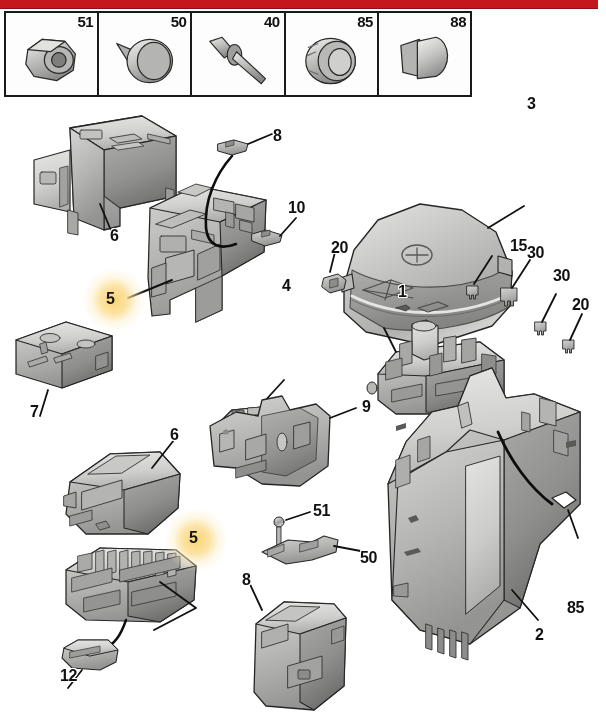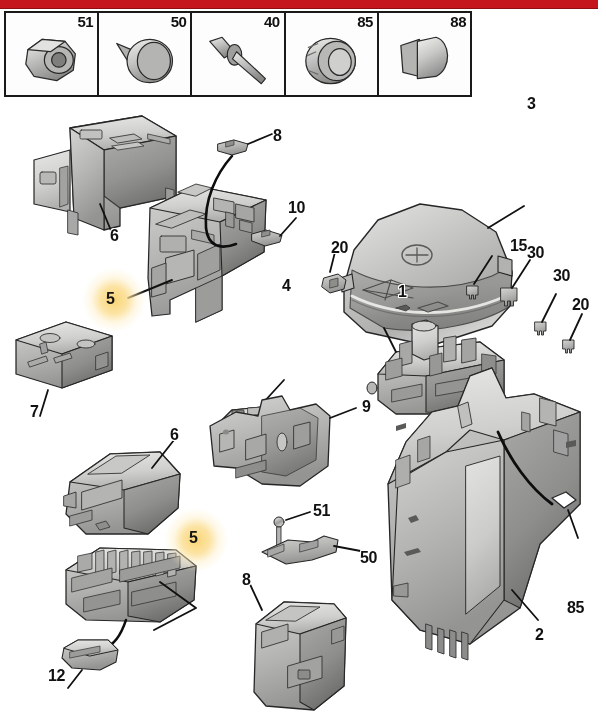--- a/index.html
+++ b/index.html
@@ -520,15 +520,15 @@
   <div class="callout hl" style="left:106px; top:291px;">5</div>
   <div class="callout" style="left:30px;  top:404px;">7</div>
   <div class="callout" style="left:362px; top:399px;">9</div>
   <div class="callout" style="left:170px; top:427px;">6</div>
   <div class="callout" style="left:313px; top:503px;">51</div>
   <div class="callout hl" style="left:189px; top:530px;">5</div>
   <div class="callout" style="left:360px; top:550px;">50</div>
   <div class="callout" style="left:242px; top:572px;">8</div>
   <div class="callout" style="left:567px; top:600px;">85</div>
   <div class="callout" style="left:535px; top:627px;">2</div>
-  <div class="callout" style="left:48px;  top:668px;">12</div>
+  <div class="callout" style="left:60px;  top:668px;">12</div>
 
 </div>
 
 </body></html>

